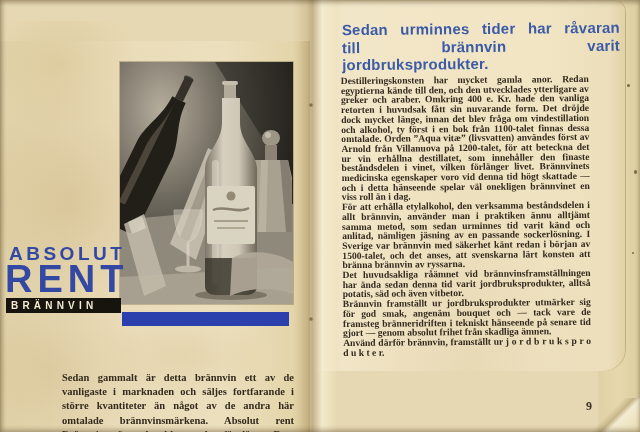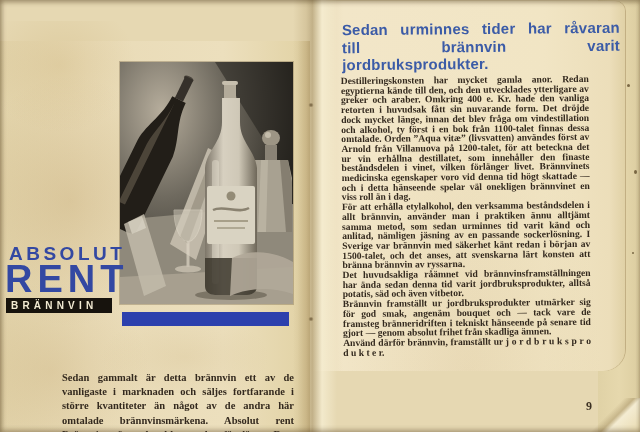--- a/index.html
+++ b/index.html
@@ -36,21 +36,21 @@
     font-size: 19px; letter-spacing: 3.5px; line-height: 20px;
     color: var(--brand-blue); white-space: nowrap;
   }
   .brand-rent {
     position: absolute; left: 5px; top: 219px; width: 120px;
     font-family: "Liberation Sans", sans-serif; font-weight: bold;
     font-size: 38px; letter-spacing: 5px; line-height: 39px;
     color: var(--brand-blue); white-space: nowrap;
   }
   .brand-brannvin {
-    position: absolute; left: 6px; top: 257px; width: 106px; height: 15px;
+    position: absolute; left: 6px; top: 257px; width: 115px; height: 15px;
     background: #17130d; color: #f2ead2;
     font-family: "Liberation Sans", sans-serif; font-weight: bold;
     font-size: 10px; letter-spacing: 4.2px; line-height: 15px;
     padding-left: 5px; white-space: nowrap; overflow: hidden;
   }
   .blue-bar {
     position: absolute; left: 122px; top: 271px; width: 167px; height: 14px;
     background: var(--bar-blue);
   }
   .left-body {

